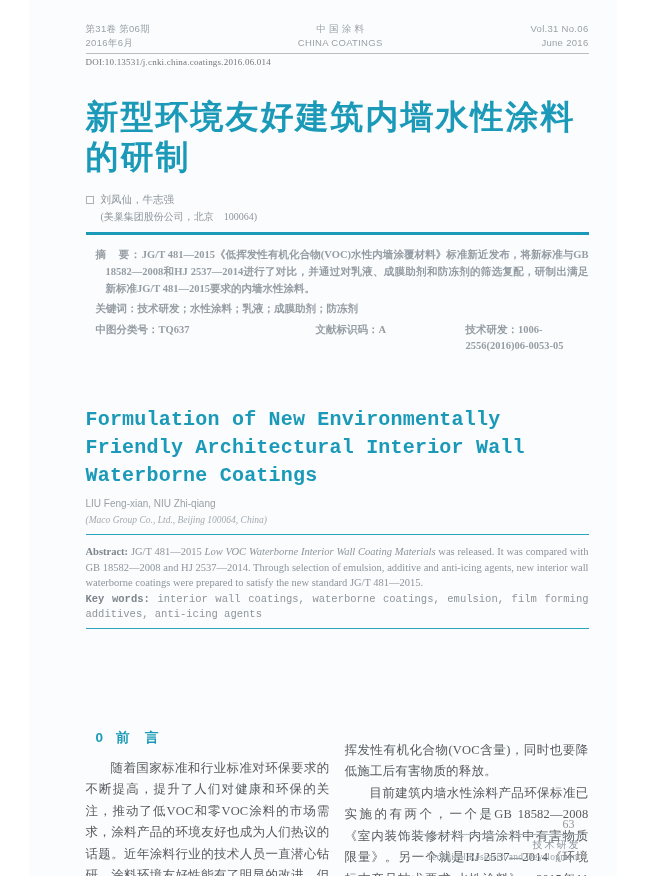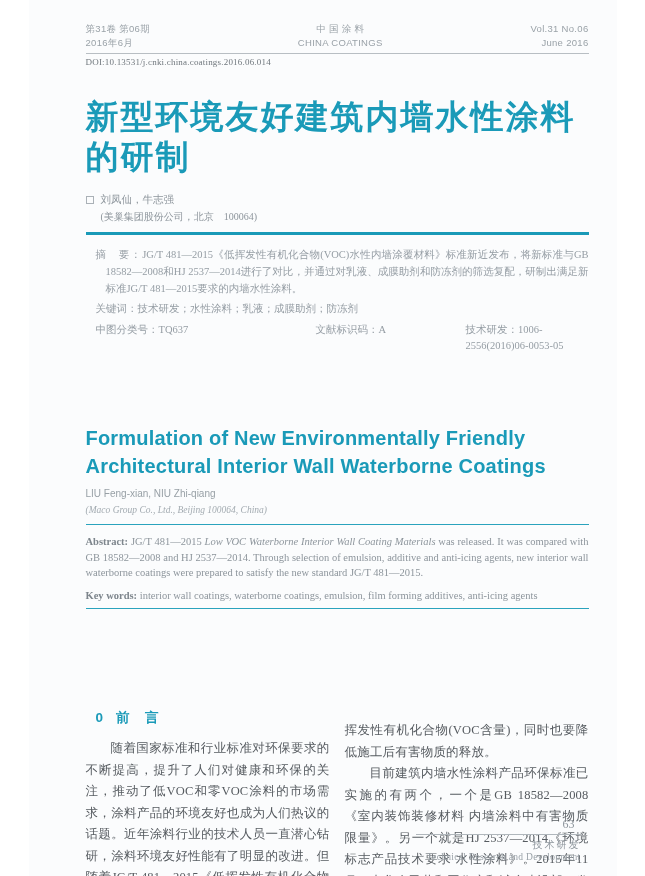--- a/index.html
+++ b/index.html
@@ -43,45 +43,45 @@
     display: flex; align-items: center; gap: 7px;
   }
   .author-box {
     display: inline-block; width: 8px; height: 8px;
     border: 1px solid #aab1b7; background: transparent;
   }
   .cn-affil { margin-top: 2px; font-size: 10px; line-height: 15px; color: #8d959c; padding-left: 15px; }
   .rule-thick { border: 0; border-top: 3.5px solid #1a9ab8; margin-top: 8px; }
 
   
-  .abs-cn { margin-top: 11px; padding-left: 10px; color: #959da4; font-size: 10.5px; }
+  .abs-cn { margin-top: 11px; padding-left: 10px; color: #959da4; font-size: 10.5px; font-weight: bold; }
   .abs-cn .abs-p { line-height: 17px; text-align: justify; padding-left: 10px; text-indent: -10px; }
   .abs-cn .abs-label { letter-spacing: 1px; }
   .abs-kw { margin-top: 4px; line-height: 16px; }
   .abs-meta { margin-top: 5px; line-height: 16px; display: flex; }
   .abs-meta .m1 { width: 220px; }
   .abs-meta .m2 { width: 150px; }
   .abs-meta .m3 { flex: 1; }
 
   
   .en-title {
-    margin-top: 70px;
-    font-family: Liberation Sans, sans-serif;
+    margin-top: 52px;
+    font-family: Liberation Mono, monospace;
     font-weight: bold; font-size: 20px; line-height: 28px;
     color: #1a9ab8; letter-spacing: .2px;
   }
   .en-authors { margin-top: 7px; font-family: "Liberation Sans", sans-serif; font-size: 10px; line-height: 14px; color: #98a0a6; }
   .en-affil { margin-top: 3px; font-style: italic; font-size: 9.5px; line-height: 13px; color: #a3abb1; }
   .rule-thin { border: 0; border-top: 1.5px solid #2aa3bd; margin-top: 7px; }
 
   
   .abs-en { margin-top: 9px; font-size: 10.5px; line-height: 15.5px; color: #8d959c; text-align: justify; }
   .abs-en b { color: #7d858c; }
   .abs-en .ital { font-style: italic; }
-  .abs-en-kw { margin-top: 7px; }
+  .abs-en-kw { margin-top: 1px; font-family: Liberation Mono, monospace; }
   .rule-kw { border: 0; border-top: 1.5px solid #2aa3bd; margin-top: 5px; }
 
   
   .columns { display: flex; gap: 15px; margin-top: 100px; }
   .col { flex: 1; min-width: 0; }
   .sec-head {
     font-family: "Liberation Sans", "DejaVu Sans", sans-serif;
     font-weight: bold; font-size: 13.5px; line-height: 18px;
     color: #1a9ab8; letter-spacing: 1px; padding-left: 10px;
   }

